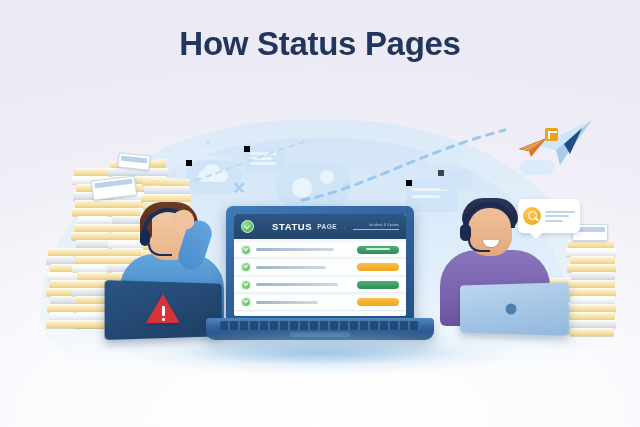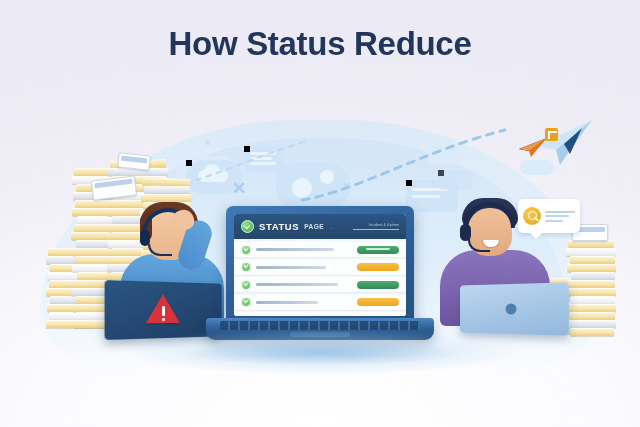--- a/index.html
+++ b/index.html
@@ -82,21 +82,21 @@
     height:25px;background:linear-gradient(180deg,#2d5685 0%,#244669 100%);
     display:flex;align-items:center;padding:0 7px;gap:5px;
   }
   .sp-logo{
     width:13px;height:13px;border-radius:50%;
     background:radial-gradient(circle at 35% 30%,#8fe08a,#43a846);
     border:1.5px solid #e9f9e7;box-sizing:border-box;
     display:flex;align-items:center;justify-content:center;
   }
   .sp-logo:after{content:"";width:4px;height:4px;border:1.5px solid #eafae8;border-top:0;border-right:0;transform:rotate(-45deg) translate(0px,-1px);}
-  .sp-t1{color:#fff;font-size:9.5px;font-weight:700;letter-spacing:.6px;}
+  .sp-t1{color:#fff;font-size:9.5px;font-weight:700;letter-spacing:.6px;margin-left:13px;}
   .sp-t2{color:#cfe0f2;font-size:6.5px;font-weight:600;letter-spacing:.5px;}
   .sp-dot{color:#9fc0e0;font-size:7px;margin-left:1px;}
   .sp-meta{margin-left:auto;text-align:right;}
   .sp-meta .ln{
     font-size:3.4px;color:#b9d2ea;letter-spacing:.2px;white-space:nowrap;
     transform:scaleY(.9);
   }
   .sp-meta .rule{height:1px;background:#9dbcdc;margin-top:1.5px;width:46px;}
   .sp-body{background:#f4f7fa;padding:3px 0 0;}
   .sp-row{
@@ -485,16 +485,16 @@
 
   <div class="cl-base">
     <div class="cl-keys"></div>
     <div class="cl-pad"></div>
   </div>
 
   <div class="ground"></div>
   <div class="ground2"></div>
 
   <div class="title">
-    <span class="tline navy">How Status Reduce</span>
+    <span class="tline navy">How Status Pages</span>
   </div>
 
 </div>
 
 </body></html>

